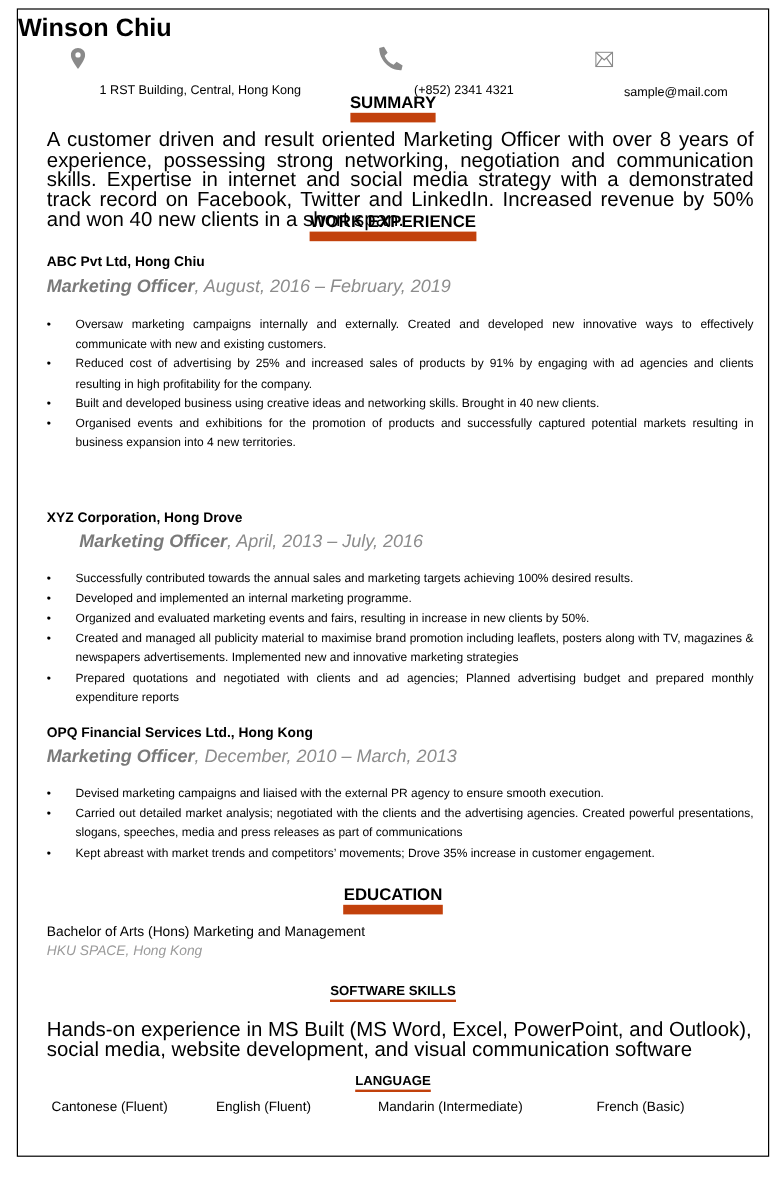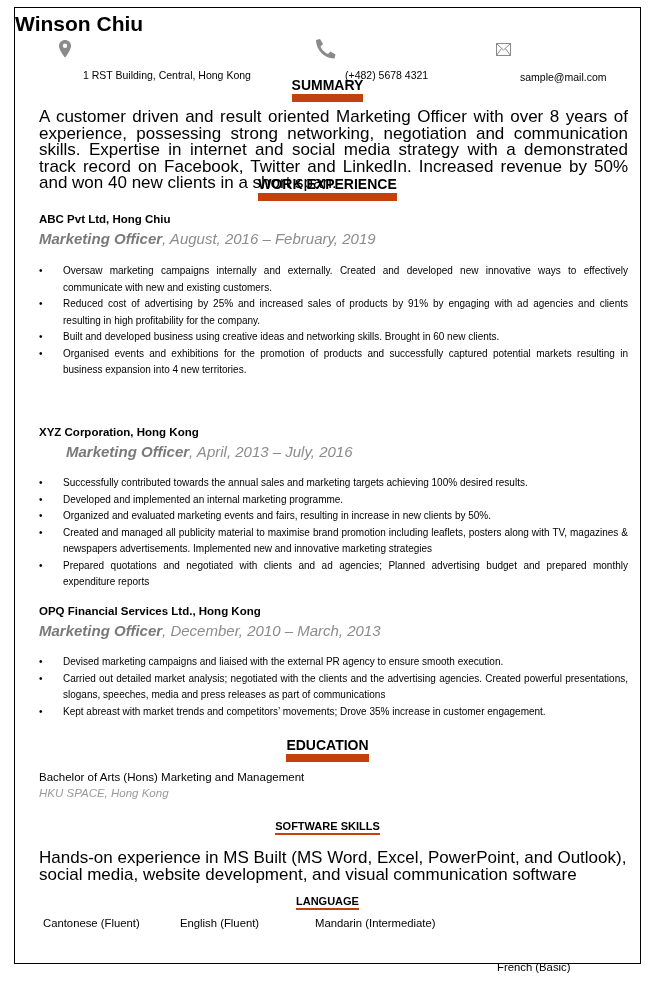--- a/index.html
+++ b/index.html
@@ -40,21 +40,21 @@
     </span>
     <span class="txt" style="left:24px;">1 RST Building, Central, Hong Kong</span>
   </div>
 
   <div class="contact" style="left:298px;">
     <span class="icon" style="left:0;top:-3px;">
       <svg width="24" height="22" viewBox="0 0 24 22">
           <path d="M3 2 L7 1 L10 6 L7.5 8.5 C9 12 11.5 14.5 15 16 L17.5 13.5 L22.5 16.5 L21.5 20.5 C12 21 3 12 3 2 Z" fill="#8a8a8a"></path>
         </svg>
     </span>
-    <span class="txt" style="left:32px;">(+482) 5678 4321</span>
+    <span class="txt" style="left:32px;">(+852) 2341 4321</span>
   </div>
 
   <div class="contact" style="left:481px;">
     <span class="icon" style="left:0;top:2px;">
       <svg width="15" height="13" viewBox="0 0 15 13">
           <rect x="0.5" y="0.5" width="14" height="12" fill="none" stroke="#8a8a8a" stroke-width="1"></rect>
           <path d="M0.5 0.5 L7.5 7 L14.5 0.5 M0.5 12.5 L5.5 5.5 M14.5 12.5 L9.5 5.5" fill="none" stroke="#8a8a8a" stroke-width="1"></path>
         </svg>
     </span>
     <span class="txt" style="left:24px;top:14px;">sample@mail.com</span>
@@ -63,25 +63,25 @@
   <div class="heading h-major" style="top:69px;"><span>SUMMARY</span></div>
   <div class="para" style="top:101px;">A customer driven and result oriented Marketing Officer with over 8 years of experience, possessing strong networking, negotiation and communication skills.  Expertise in internet and social media strategy with a demonstrated track record on Facebook, Twitter and LinkedIn. Increased revenue by 50% and won 40 new clients in a short span.</div>
 
   <div class="heading h-major" style="top:168px;"><span>WORK EXPERIENCE</span></div>
 
   <div class="company" style="top:205px;">ABC Pvt Ltd, Hong Chiu</div>
   <div class="role" style="top:222px;"><b>Marketing Officer</b><span>, August, 2016 – February, 2019</span></div>
   <ul class="bullets" style="top:255px;">
     <li>Oversaw marketing campaigns internally and externally. Created and developed new innovative ways to effectively communicate with new and existing customers.</li>
     <li>Reduced cost of advertising by 25% and increased sales of products by 91% by engaging with ad agencies and clients resulting in high profitability for the company.</li>
-    <li>Built and developed business using creative ideas and  networking skills. Brought in 60 new clients.</li>
+    <li>Built and developed business using creative ideas and  networking skills. Brought in 40 new clients.</li>
     <li>Organised events and exhibitions for the promotion of products and successfully captured potential markets resulting in business expansion into 4 new territories.</li>
   </ul>
 
-  <div class="company" style="top:418px;">XYZ Corporation, Hong Kong</div>
+  <div class="company" style="top:418px;">XYZ Corporation, Hong Drove</div>
   <div class="role" style="top:435px;margin-left:27px;"><b>Marketing Officer</b><span>, April, 2013 – July, 2016</span></div>
   <ul class="bullets" style="top:467px;">
     <li>Successfully contributed towards the annual sales and marketing targets achieving 100% desired results.</li>
     <li>Developed and implemented an internal marketing programme.</li>
     <li>Organized and evaluated marketing events and fairs, resulting in increase in new clients by 50%.</li>
     <li>Created and managed all publicity material to maximise brand promotion including leaflets, posters along with TV, magazines &amp; newspapers advertisements. Implemented new and innovative marketing strategies</li>
     <li>Prepared quotations and negotiated with clients and ad agencies; Planned advertising budget and prepared monthly expenditure reports</li>
   </ul>
 
   <div class="company" style="top:597px;">OPQ Financial Services Ltd., Hong Kong</div>
@@ -96,15 +96,15 @@
   <div class="edu-degree" style="top:763px;">Bachelor of Arts (Hons) Marketing and Management</div>
   <div class="edu-school" style="top:779px;">HKU SPACE, Hong Kong</div>
 
   <div class="heading h-minor" style="top:812px;"><span style="border-bottom-width:2px;">SOFTWARE SKILLS</span></div>
   <div class="para" style="top:842px; text-align:left;">Hands-on experience in MS Built (MS Word, Excel, PowerPoint, and Outlook), social media, website development, and visual communication software</div>
 
   <div class="heading h-minor" style="top:887px;"><span style="border-bottom-width:2px;">LANGUAGE</span></div>
   <div class="lang" style="left:28px; top:909px;">Cantonese (Fluent)</div>
   <div class="lang" style="left:165px; top:909px;">English (Fluent)</div>
   <div class="lang" style="left:300px; top:909px;">Mandarin (Intermediate)</div>
-  <div class="lang" style="left:482px; top:909px;margin-top:44px;">French (Basic)</div>
+  <div class="lang" style="left:482px; top:909px;">French (Basic)</div>
 
 </div>
 
 </body></html>

